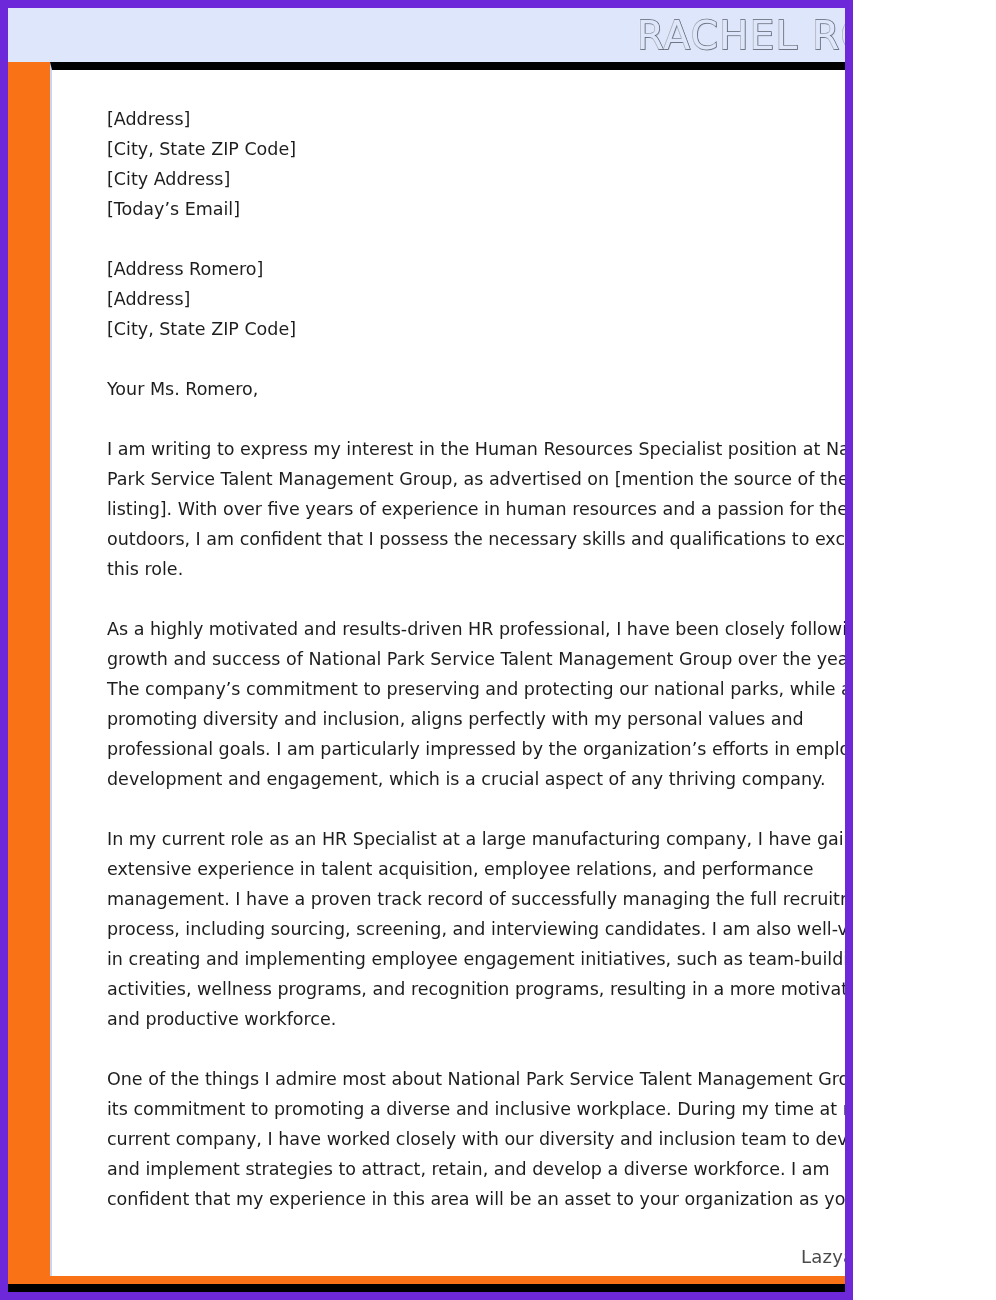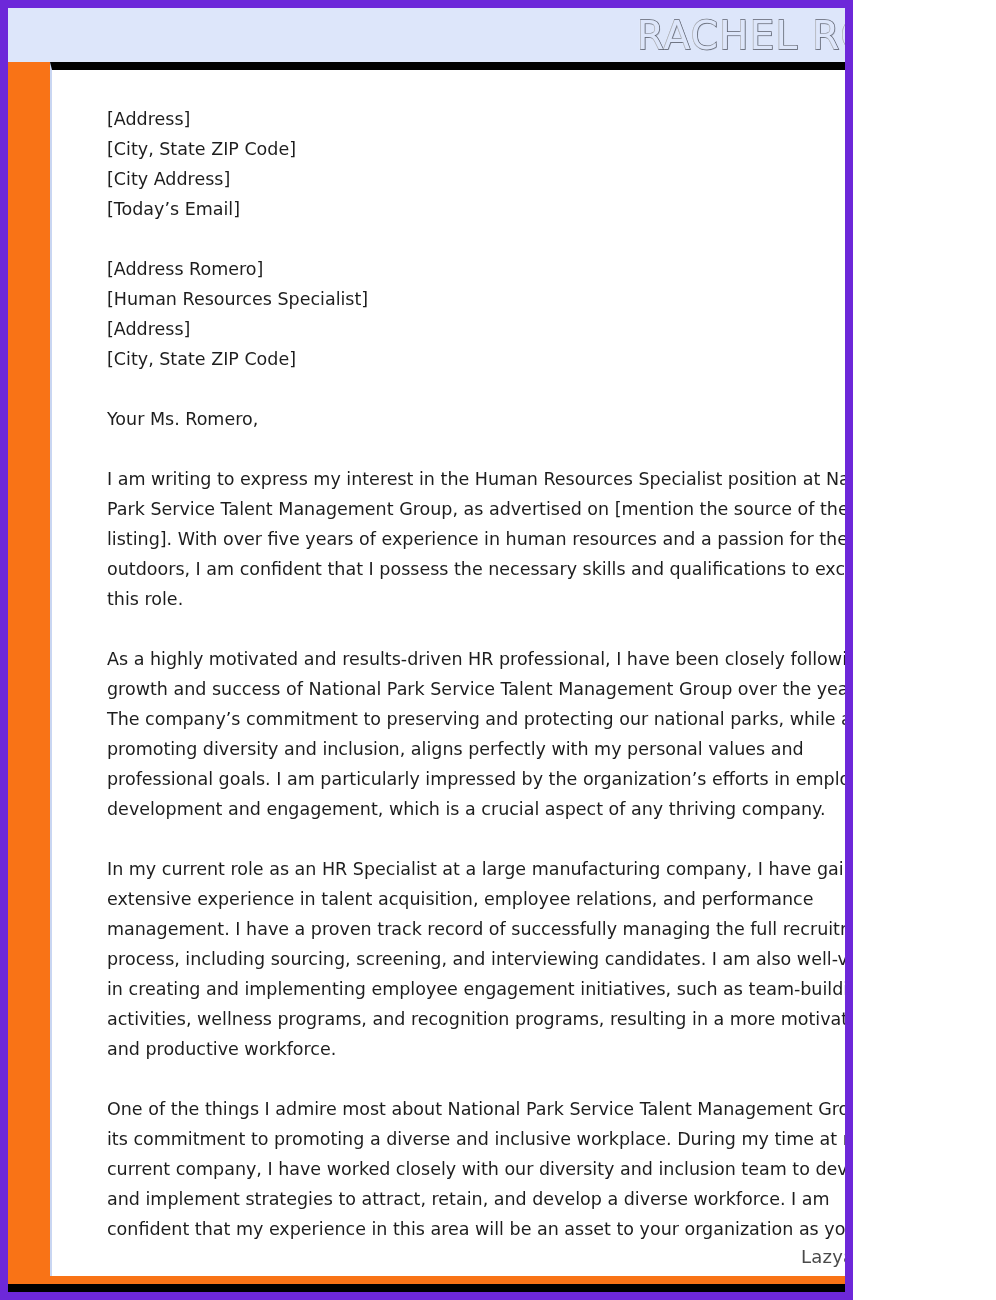--- a/index.html
+++ b/index.html
@@ -140,21 +140,20 @@
 
       <div class="addr-block">
         <span class="addr-line">[Address]</span>
         <span class="addr-line">[City, State ZIP Code]</span>
         <span class="addr-line">[City Address]</span>
         <span class="addr-line">[Today’s Email]</span>
       </div>
 
       <div class="addr-block">
         <span class="addr-line">[Address Romero]</span>
-        <span class="addr-line">[Human Resources Specialist]</span>
         <span class="addr-line">[Address]</span>
         <span class="addr-line">[City, State ZIP Code]</span>
       </div>
 
       <p class="salutation">Your Ms. Romero,</p>
 
       <p class="letter-para">I am writing to express my interest in the Human Resources Specialist position at National Park Service Talent Management Group, as advertised on [mention the source of the job listing]. With over five years of experience in human resources and a passion for the great outdoors, I am confident that I possess the necessary skills and qualifications to excel in this role.</p>
       <p class="letter-para">As a highly motivated and results-driven HR professional, I have been closely following the growth and success of National Park Service Talent Management Group over the years. The company’s commitment to preserving and protecting our national parks, while also promoting diversity and inclusion, aligns perfectly with my personal values and professional goals. I am particularly impressed by the organization’s efforts in employee development and engagement, which is a crucial aspect of any thriving company.</p>
       <p class="letter-para">In my current role as an HR Specialist at a large manufacturing company, I have gained extensive experience in talent acquisition, employee relations, and performance management. I have a proven track record of successfully managing the full recruitment process, including sourcing, screening, and interviewing candidates. I am also well-versed in creating and implementing employee engagement initiatives, such as team-building activities, wellness programs, and recognition programs, resulting in a more motivated and productive workforce.</p>
       <p class="letter-para overflow-para">One of the things I admire most about National Park Service Talent Management Group is its commitment to promoting a diverse and inclusive workplace. During my time at my current company, I have worked closely with our diversity and inclusion team to develop and implement strategies to attract, retain, and develop a diverse workforce. I am confident that my experience in this area will be an asset to your organization as you</p>

